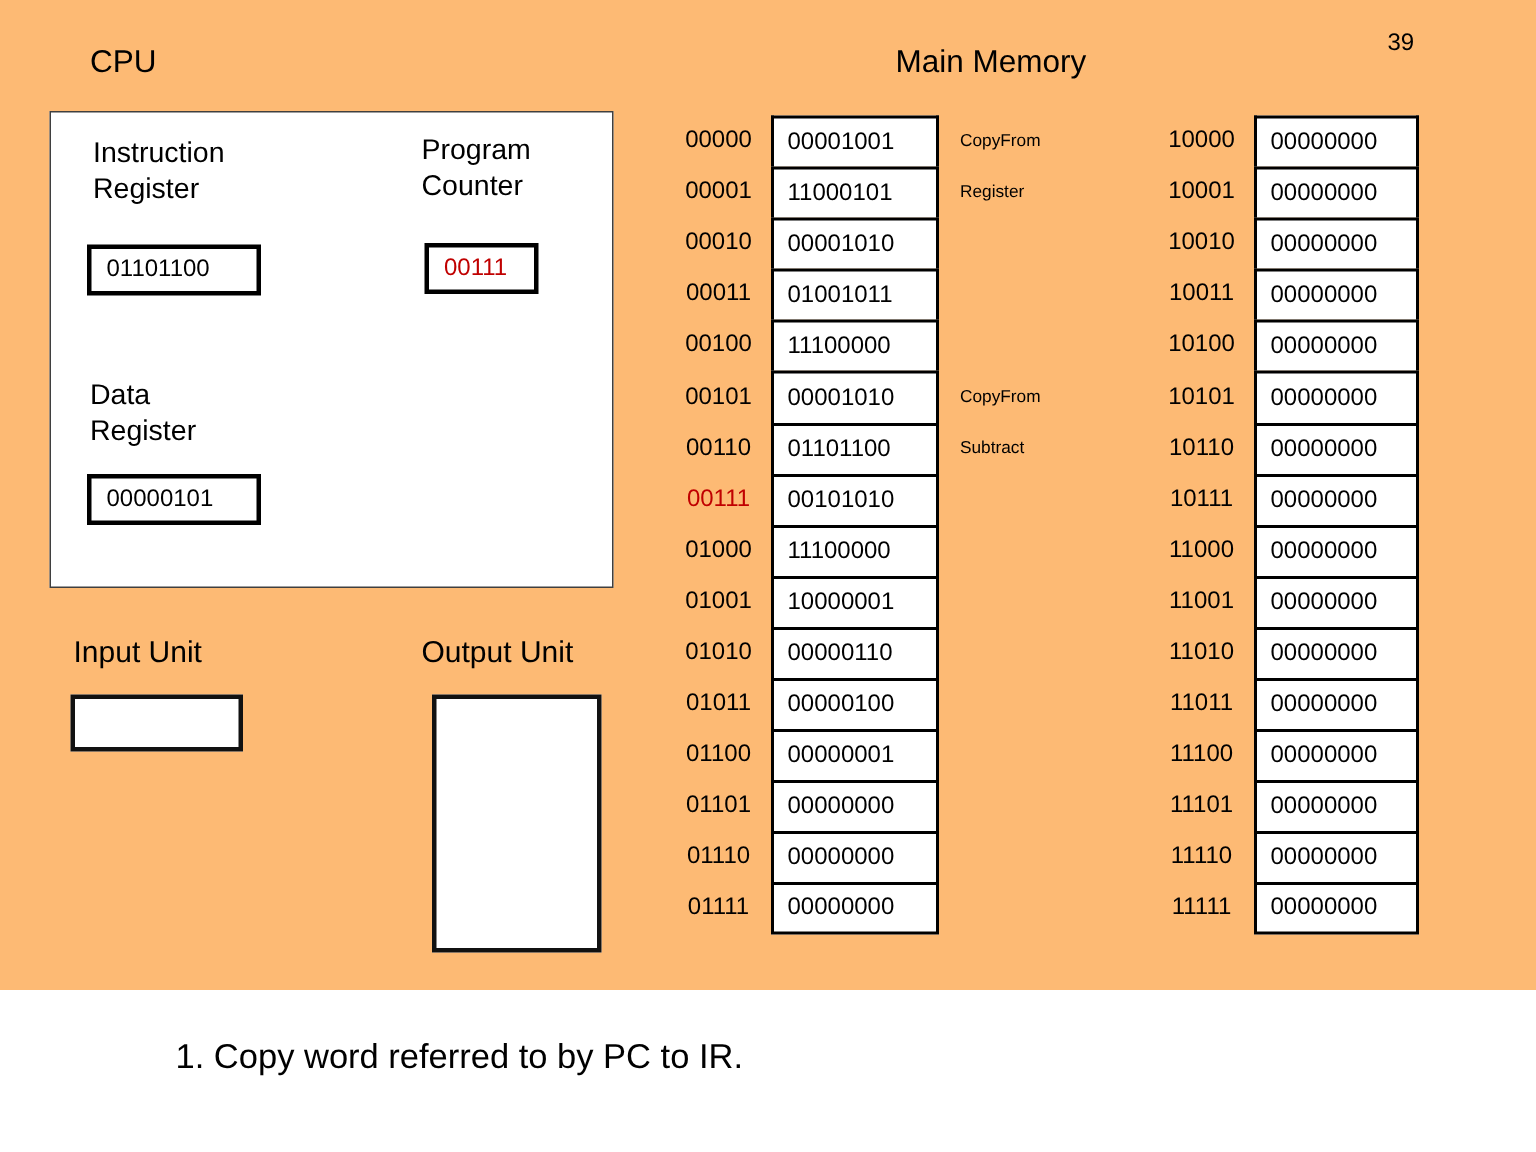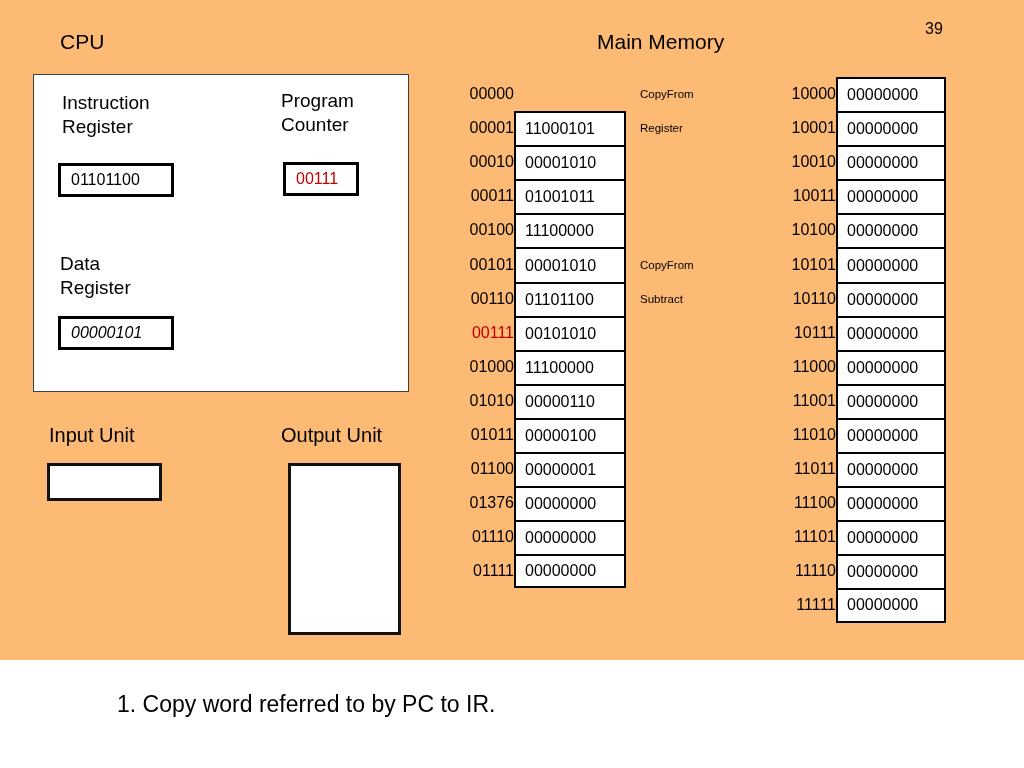--- a/index.html
+++ b/index.html
@@ -64,21 +64,21 @@
     border: 3px solid #000;
     background: #fff;
     box-sizing: border-box;
     display: flex;
     align-items: center;
     font-size: 16px;
     color: #000;
   }
   #ir-box { left: 58px;  top: 163px; width: 116px; height: 34px; padding-left: 10px; }
   #pc-box { left: 283px; top: 162px; width: 76px;  height: 34px; padding-left: 10px; }
-  #dr-box { left: 58px;  top: 316px; width: 116px; height: 34px; padding-left: 10px; font-style: italic; }
+  #dr-box { left: 58px;  top: 316px; width: 116px; height: 34px; padding-left: 10px; }
   .red { color: #c00000; }
 
   
   .io-label {
     position: absolute;
     font-size: 20px;
     color: #000;
     white-space: nowrap;
   }
   #input-label  { left: 49px;  top: 424px; }
@@ -100,21 +100,21 @@
   .mem-row {
     position: relative;
     height: 34.1px;
     display: flex;
     align-items: center;
   }
   .mem-addr {
     width: 70px;
     font-size: 16px;
     color: #000;
-    text-align: right;
+    text-align: center;
     flex: none;
   }
   .mem-addr.red { color: #c00000; }
   .mem-cell {
     width: 112px;
     height: 34.1px;
     border: 2px solid #000;
     border-bottom-width: 0;
     box-sizing: border-box;
     background: #fff;
@@ -183,20 +183,23 @@
   </div>
 
   <div class="io-label" id="output-label">Output Unit</div>
   <div class="io-box" id="output-box">
     <span></span>
   </div>
 
   <div class="mem-col" id="mem-col-left">
       <div class="mem-row">
         <div class="mem-addr">00000</div>
+        <div class="mem-cell">
+          <span>00001001</span>
+        </div>
         <div class="mem-note">CopyFrom</div>
       </div>
       <div class="mem-row">
         <div class="mem-addr">00001</div>
         <div class="mem-cell">
           <span>11000101</span>
         </div>
         <div class="mem-note">Register</div>
       </div>
       <div class="mem-row">
@@ -237,39 +240,45 @@
           <span>00101010</span>
         </div>
       </div>
       <div class="mem-row">
         <div class="mem-addr">01000</div>
         <div class="mem-cell">
           <span>11100000</span>
         </div>
       </div>
       <div class="mem-row">
+        <div class="mem-addr">01001</div>
+        <div class="mem-cell">
+          <span>10000001</span>
+        </div>
+      </div>
+      <div class="mem-row">
         <div class="mem-addr">01010</div>
         <div class="mem-cell">
           <span>00000110</span>
         </div>
       </div>
       <div class="mem-row">
         <div class="mem-addr">01011</div>
         <div class="mem-cell">
           <span>00000100</span>
         </div>
       </div>
       <div class="mem-row">
         <div class="mem-addr">01100</div>
         <div class="mem-cell">
           <span>00000001</span>
         </div>
       </div>
       <div class="mem-row">
-        <div class="mem-addr">01376</div>
+        <div class="mem-addr">01101</div>
         <div class="mem-cell">
           <span>00000000</span>
         </div>
       </div>
       <div class="mem-row">
         <div class="mem-addr">01110</div>
         <div class="mem-cell">
           <span>00000000</span>
         </div>
       </div>

